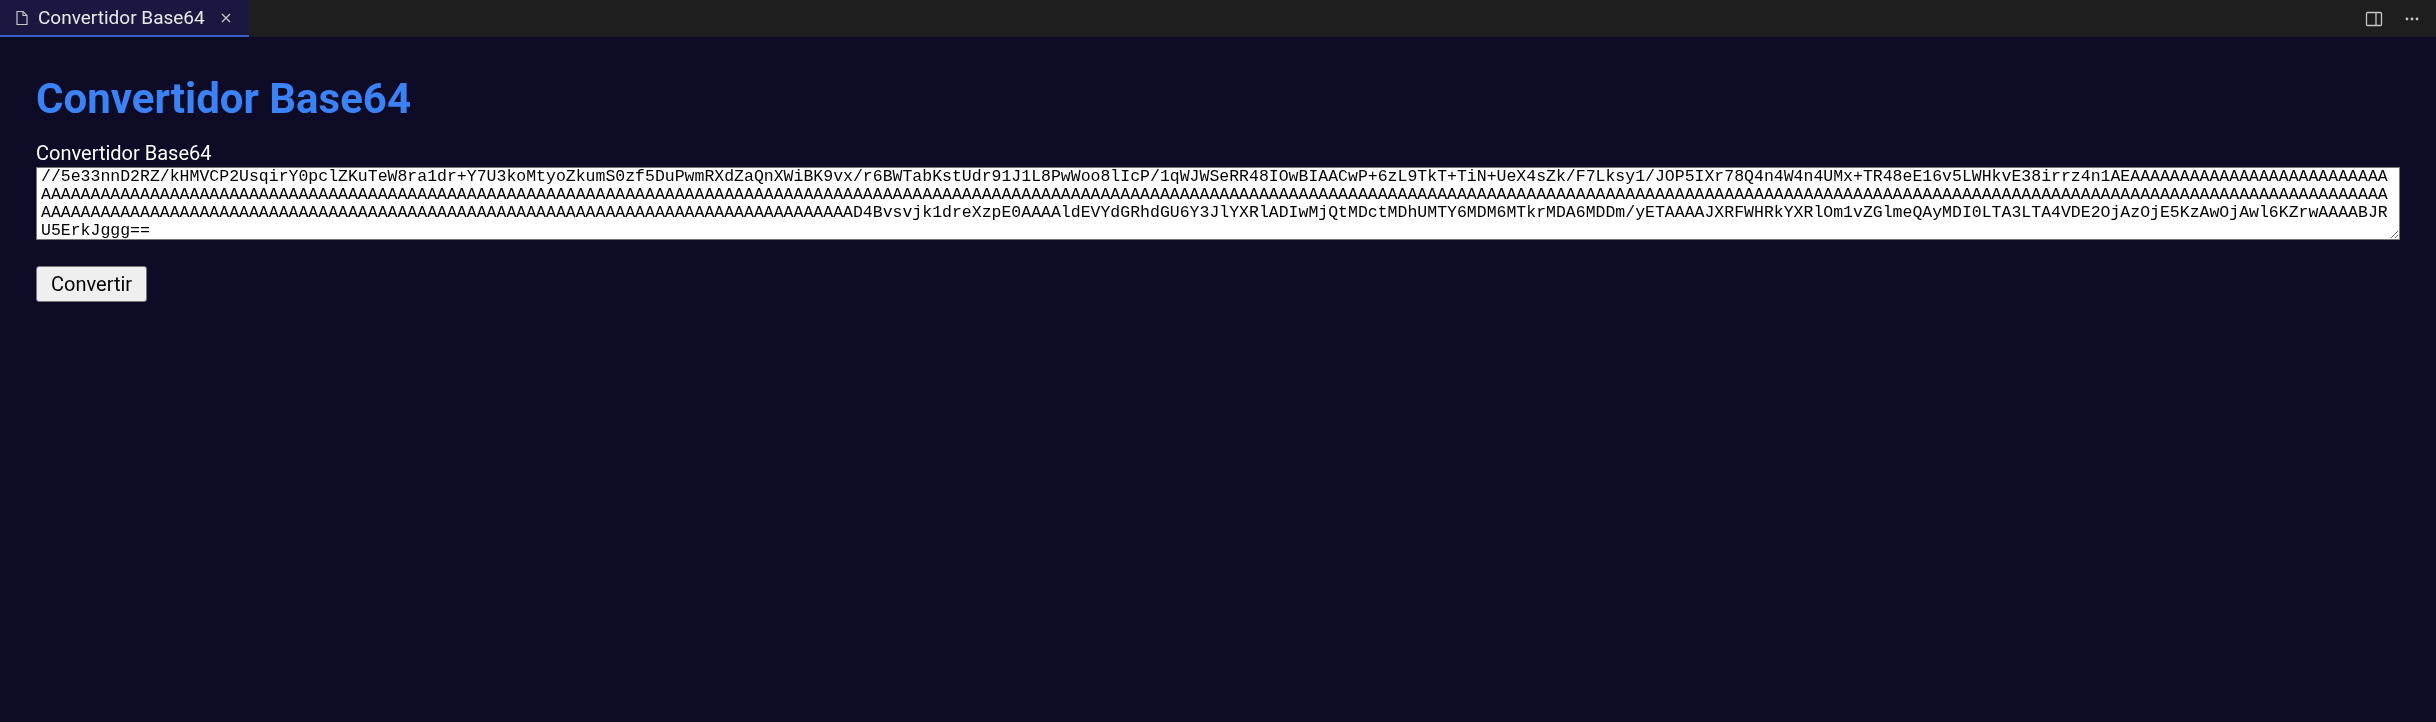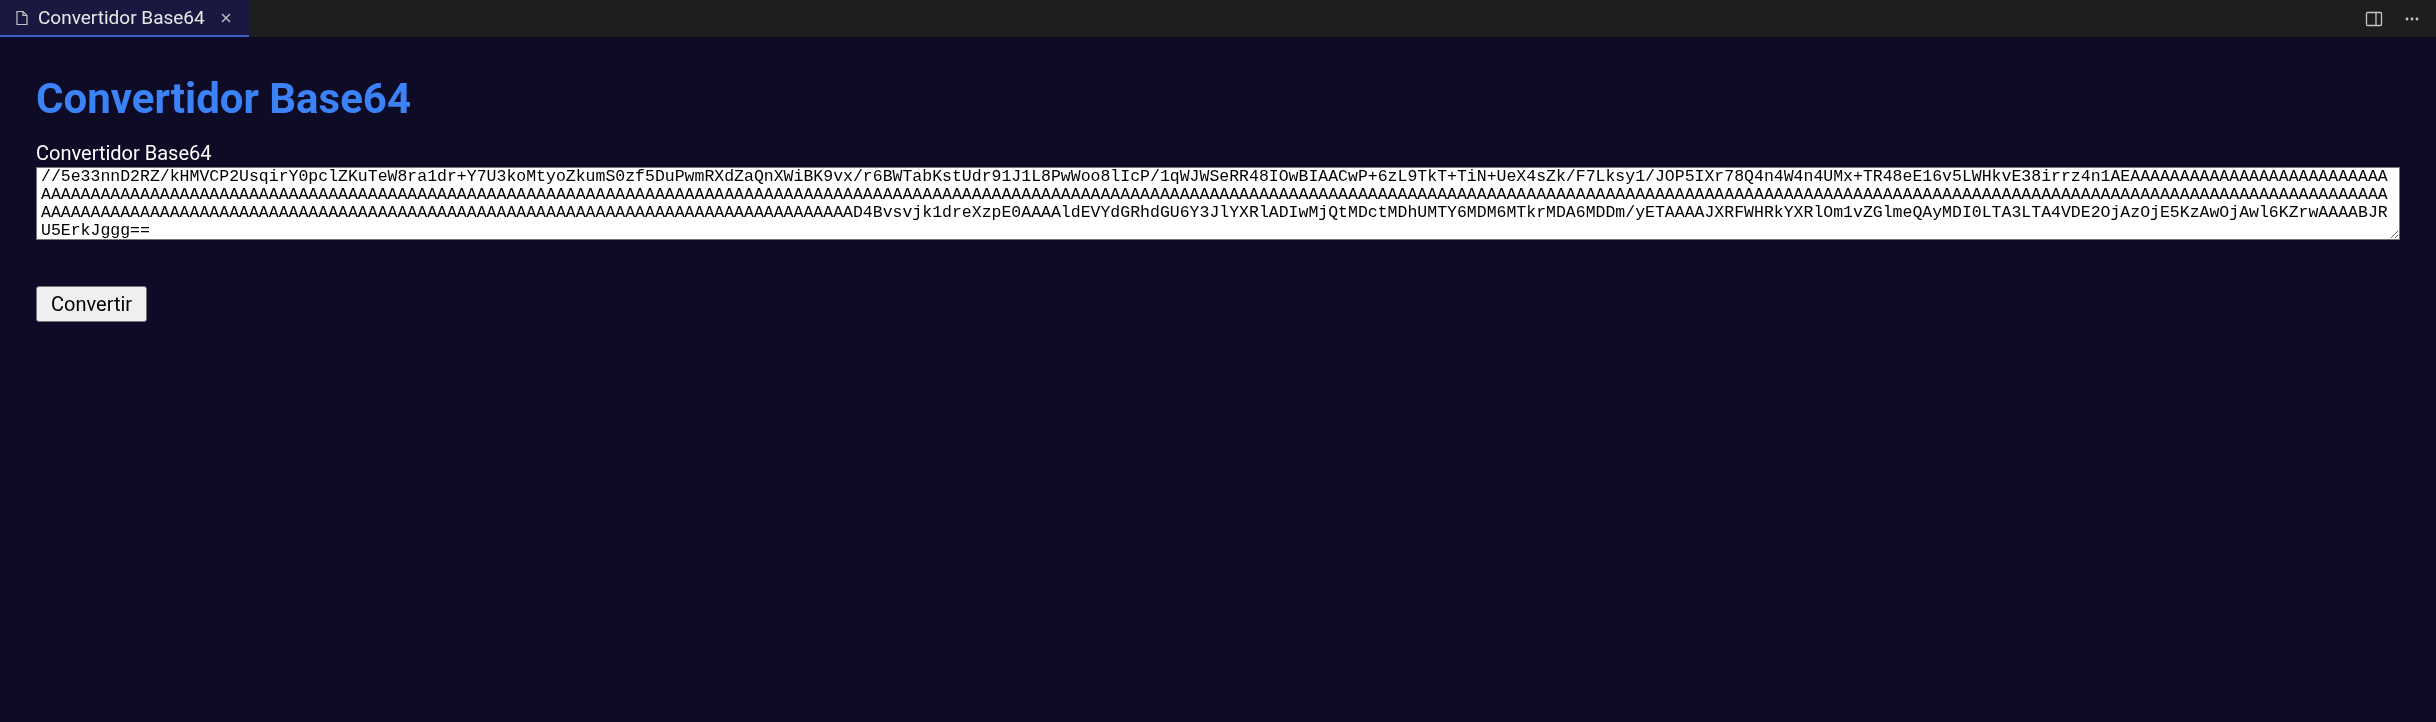--- a/index.html
+++ b/index.html
@@ -107,21 +107,21 @@
       font-size: 16.5px;
       line-height: 18px;
       padding: 0 4px;
       resize: both;
       overflow: hidden;
       word-break: break-all;
       white-space: pre-wrap;
     }
     
     .convert-button {
-      margin-top: 42px;
+      margin-top: 22px;
       background-color: #efefef;
       border: 1px solid #767676;
       padding: 5px 14px;
       font-size: 20px;
       font-family: inherit;
       cursor: pointer;
       border-radius: 3px;
     }
   </style>
 </head>

